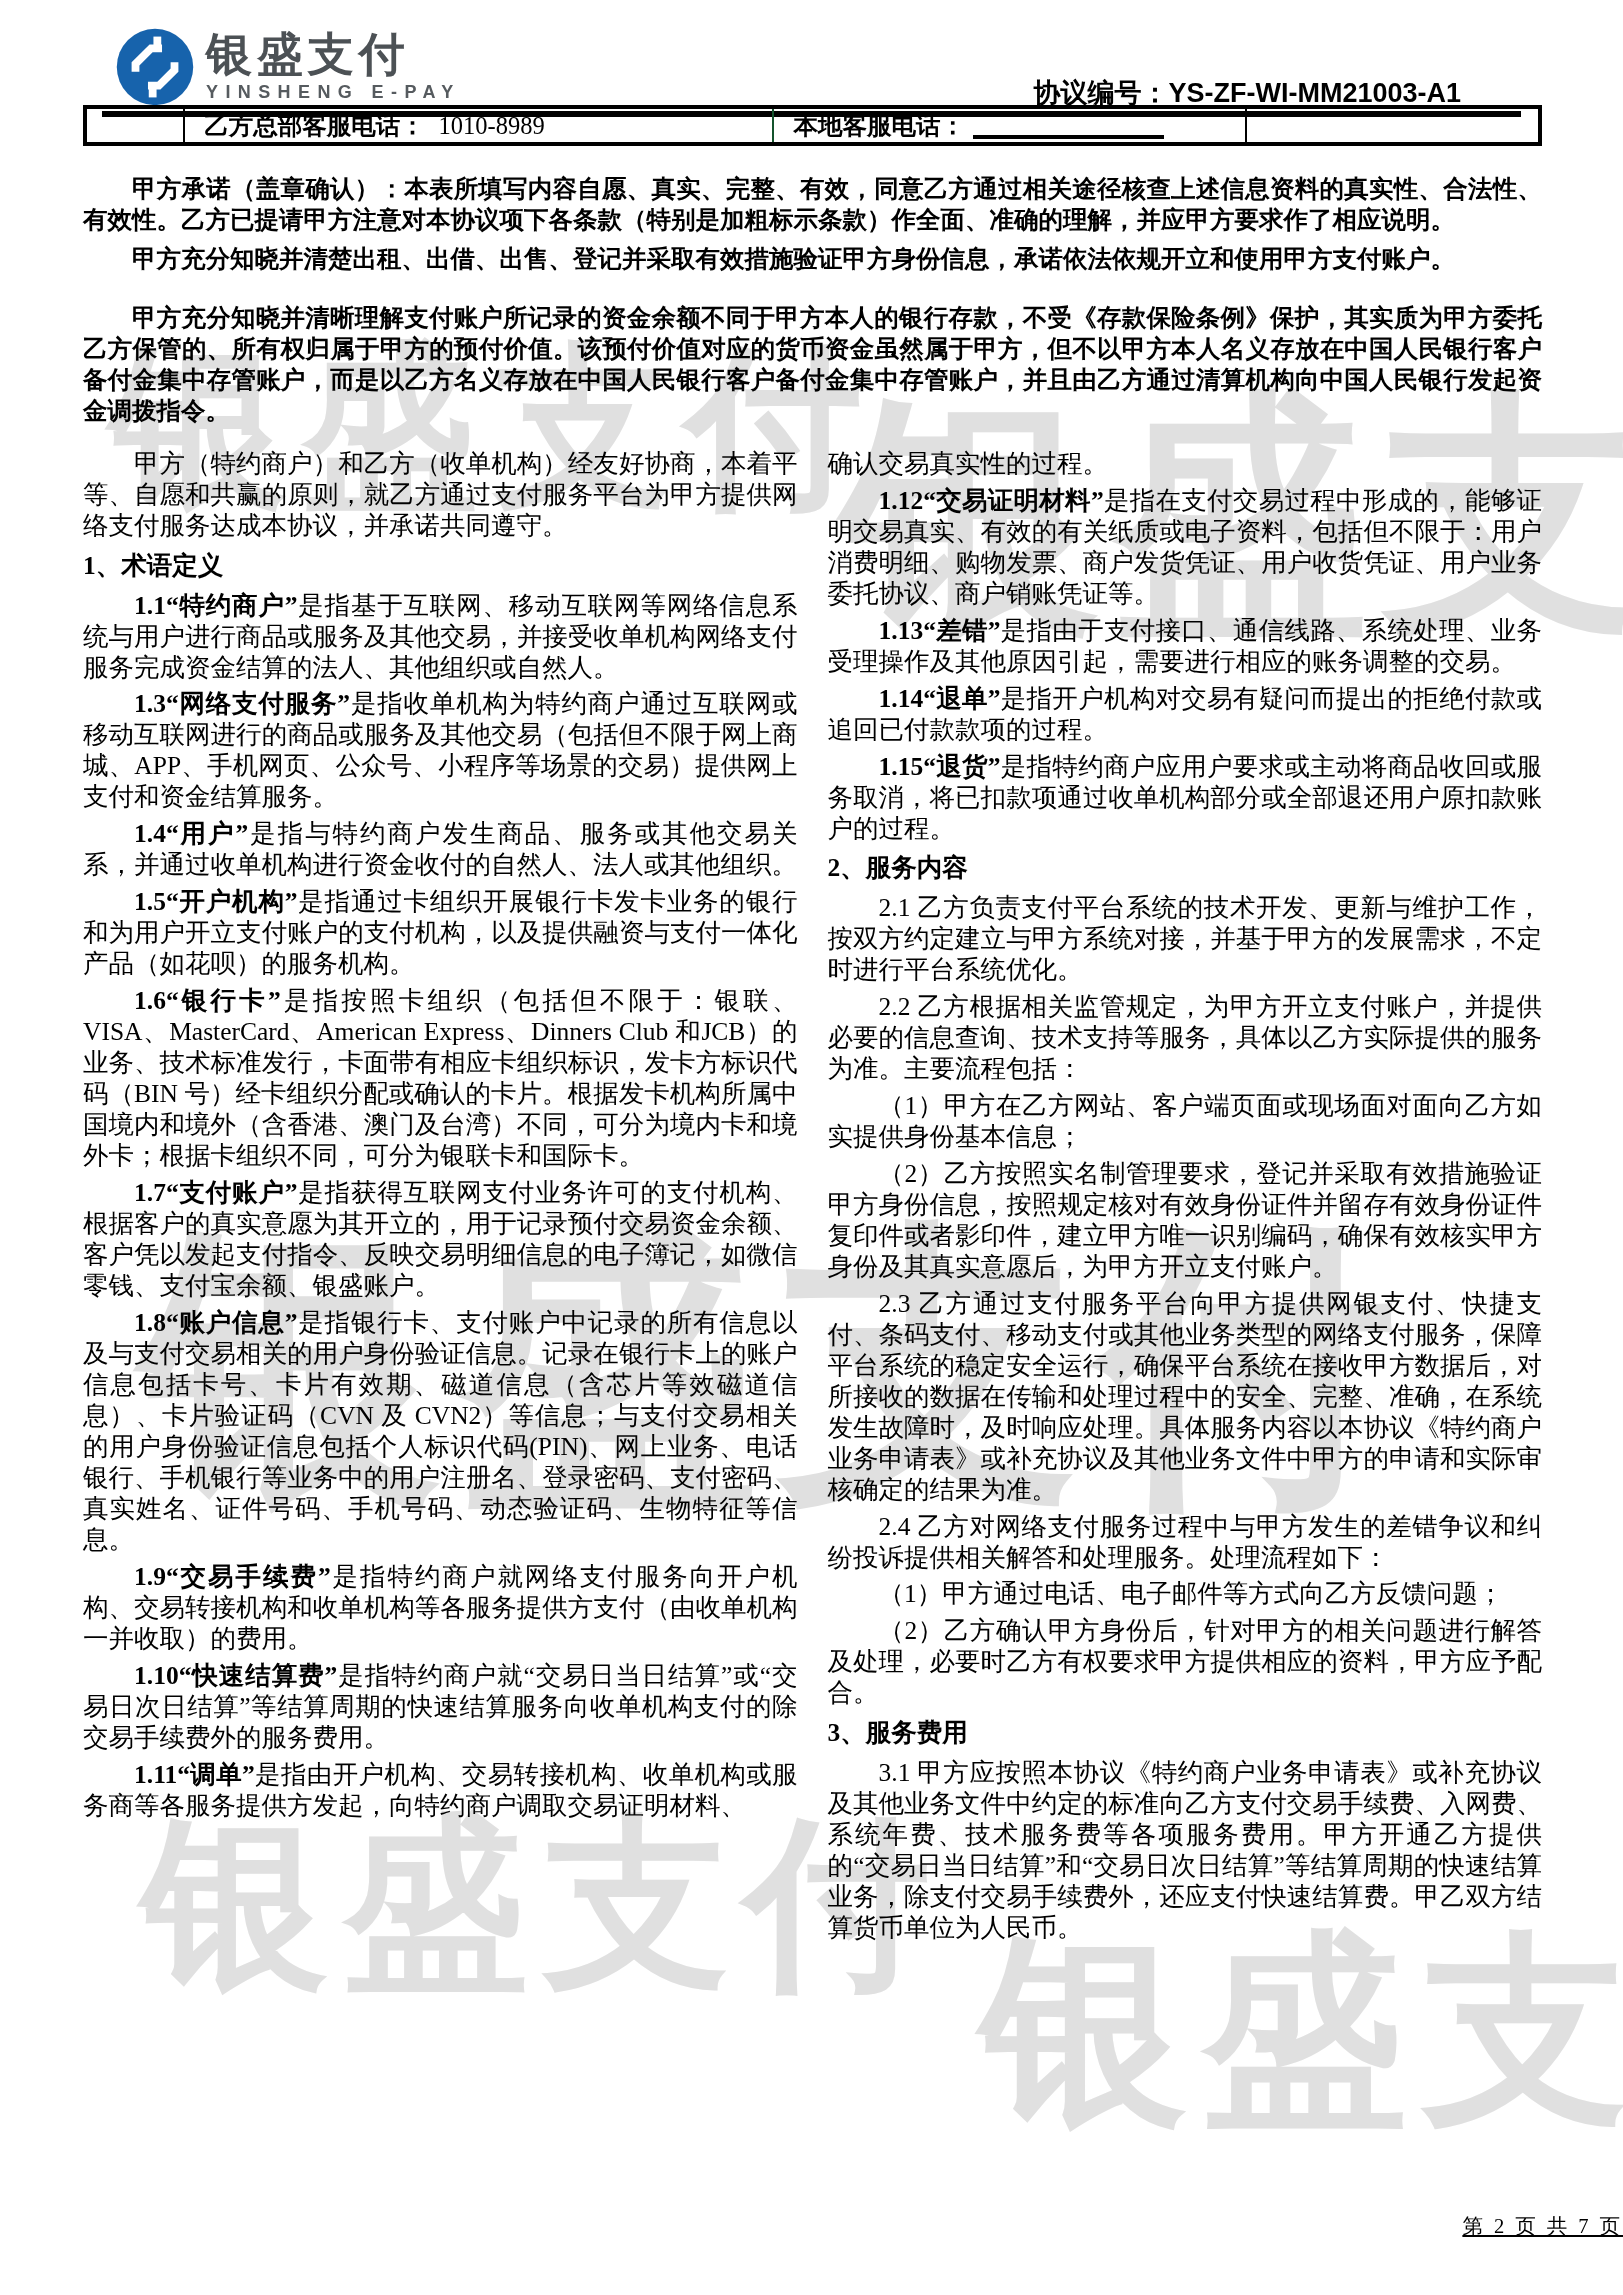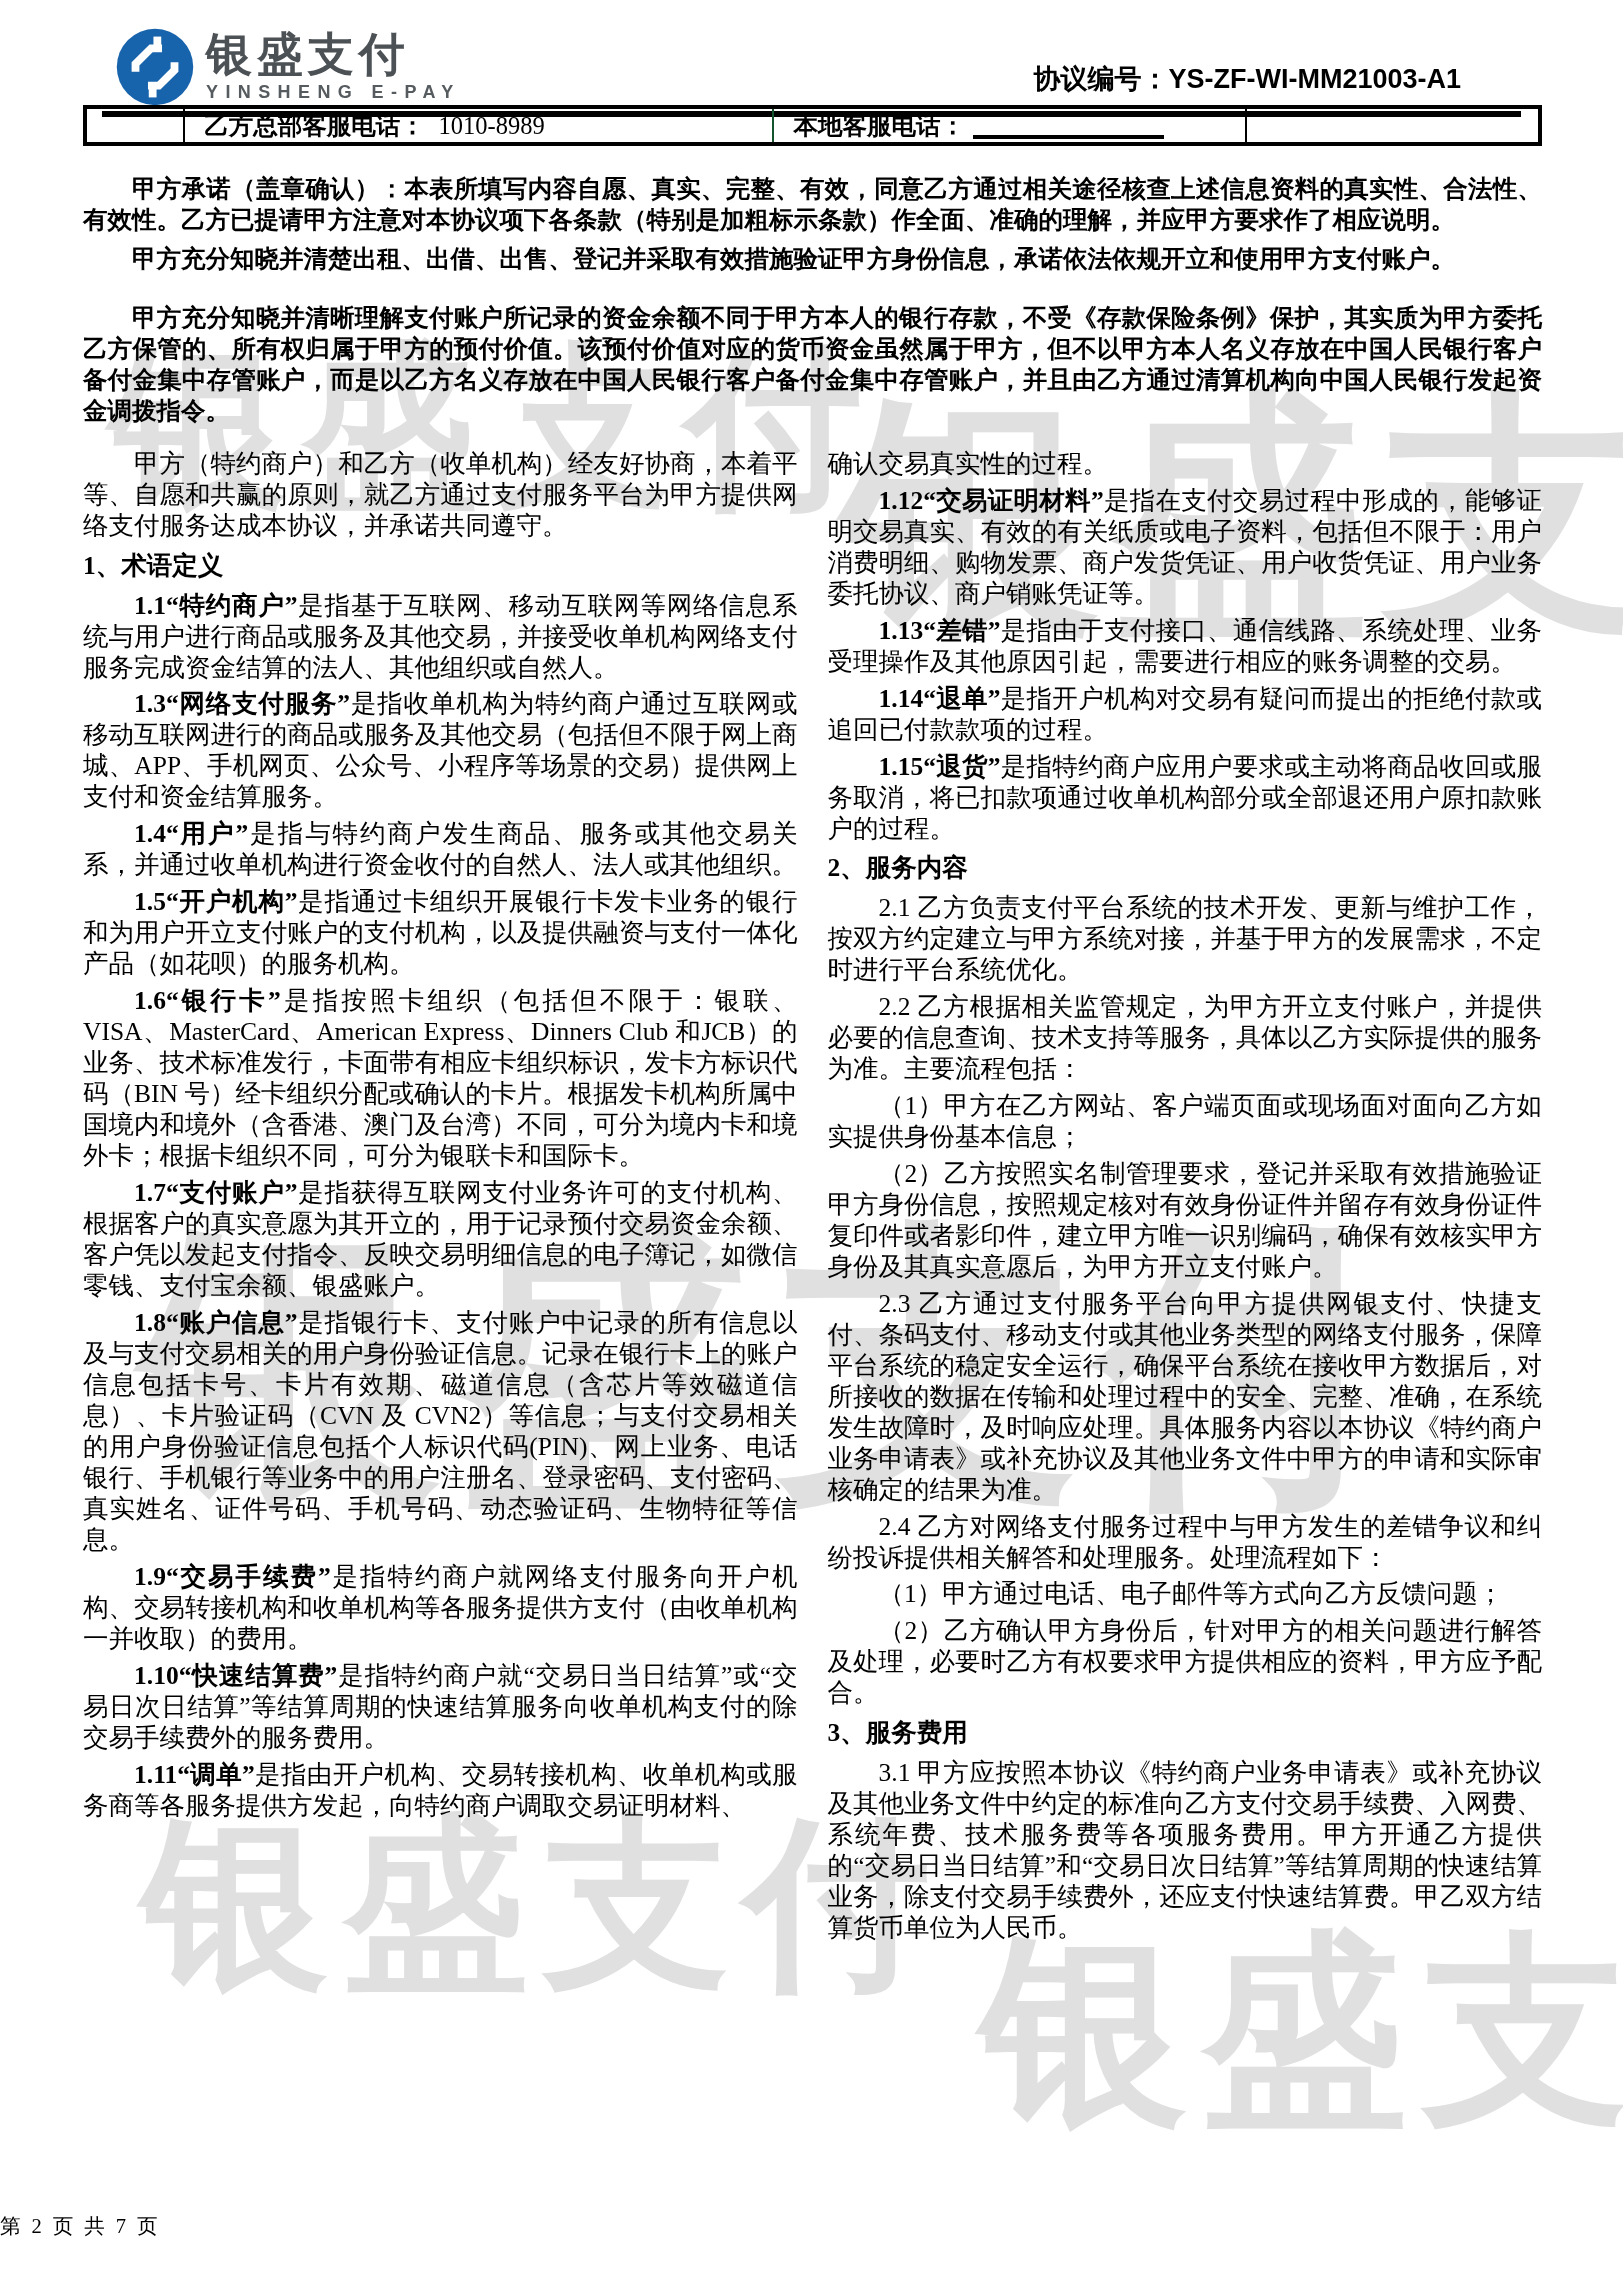--- a/index.html
+++ b/index.html
@@ -32,21 +32,21 @@
   .layer{position:relative;z-index:1;}
   .logo-mark{position:absolute;left:116px;top:27.5px;width:78px;height:78px;}
   .logo-text{
     position:absolute;left:206px;top:30px;
     font-family:"Liberation Sans","DejaVu Sans",sans-serif;
     color:#4c5155;
   }
   .logo-cn{font-size:46px;font-weight:bold;letter-spacing:4.9px;line-height:1.05;}
   .logo-en{font-size:18px;font-weight:bold;letter-spacing:7.4px;margin-top:3.9px;color:#565b5f;}
   .agreement-no{
-    position:absolute;right:162px;top:61px;
+    position:absolute;right:162px;top:75px;
     font-size:27px;white-space:nowrap;text-align:right;
   }
   .agreement-no .lbl{font-weight:bold;font-family:"Liberation Sans","DejaVu Sans",sans-serif;}
   .agreement-no .code{font-family:"Liberation Sans","DejaVu Sans",sans-serif;font-weight:600;}
   .header-rule{position:absolute;left:102px;top:111px;width:1419px;height:6.4px;background:#000;}
   
   .info-table{
     position:absolute;left:83px;top:105px;width:1459px;height:41px;
     border:4.4px solid #000;display:flex;box-sizing:border-box;
   }
@@ -80,21 +80,21 @@
     font-size:25.5px;line-height:31px;
     text-align:justify;text-indent:2em;
     margin:0 0 5.9px 0;
   }
   .para.cont{text-indent:0;}
   .para.heading{text-indent:0;font-weight:bold;margin:8.8px 0 8.8px 0;}
   .para .lead{font-weight:bold;}
   
   .footer{
     position:absolute;left:0;top:2212px;width:100%;
-    text-align:left;font-size:20.6px;letter-spacing:2.9px;
+    text-align:right;font-size:20.6px;letter-spacing:2.9px;text-decoration:underline;
   }
 </style>
 </head>
 <body>
 
 <div class="page">
 
   <span class="watermark wm1">银盛支付</span>
   <span class="watermark wm2">银盛支付</span>
   <span class="watermark wm3">银盛支付</span>

